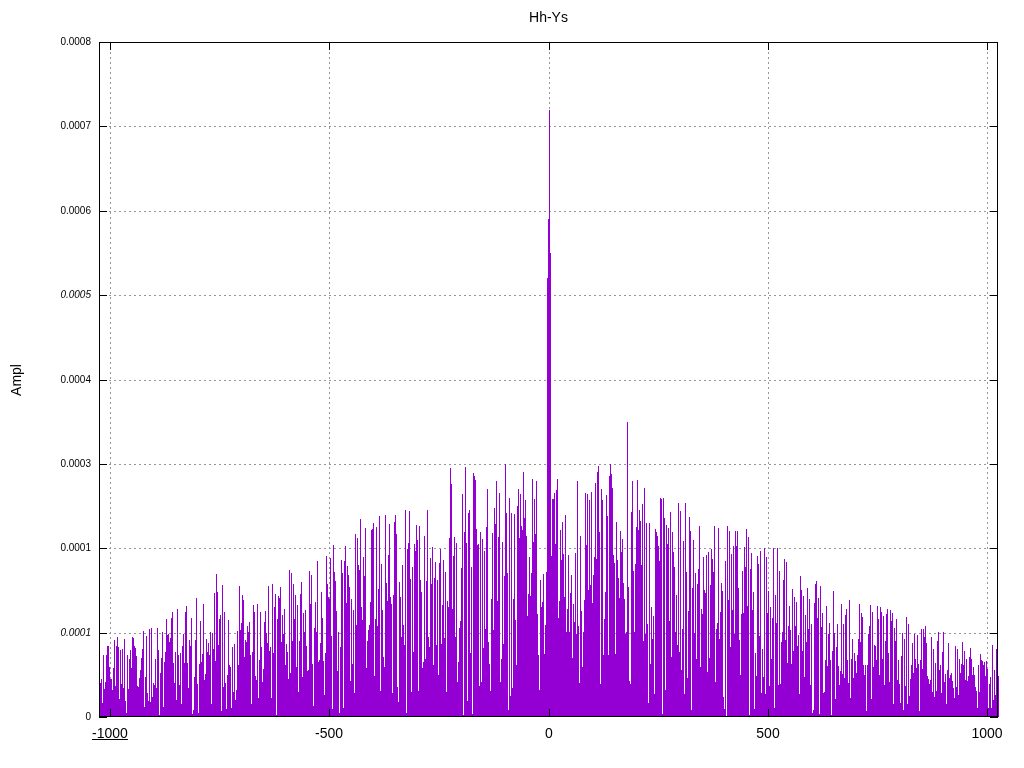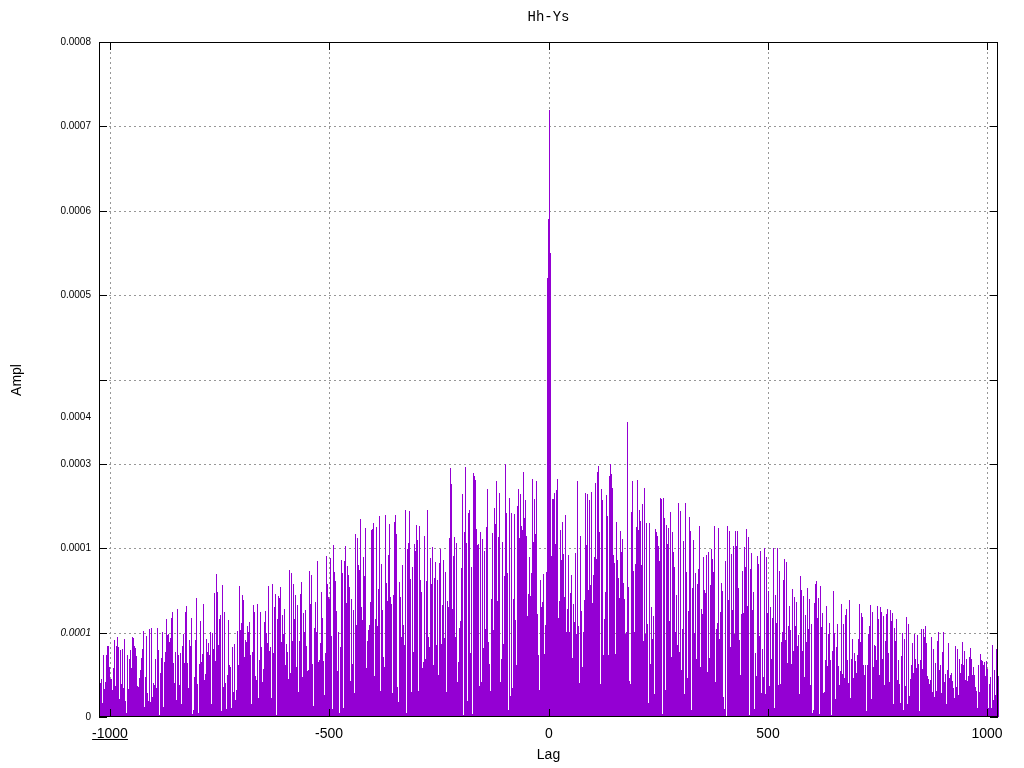--- a/index.html
+++ b/index.html
@@ -1,20 +1,20 @@
 <!DOCTYPE html>
 <html><head>
 <meta charset="utf-8">
 <style>
   html,body{margin:0;padding:0;background:#fff;}
   .screen{position:relative;width:1024px;height:768px;background:#ffffff;
           font-family:"Liberation Sans",sans-serif;color:#000;overflow:hidden;}
   .screen svg{position:absolute;left:0;top:0;}
   .chart-title{position:absolute;left:99px;top:9px;width:899px;text-align:center;
-               font-size:14px;color:#000;font-family:Liberation Mono, monospace;}
+               font-size:14px;color:#000;}
   .xlabel{position:absolute;left:99px;top:746px;width:899px;text-align:center;
           font-size:14px;color:#000;}
   .ylabel{position:absolute;left:-24px;top:372px;width:80px;height:16px;
           text-align:center;font-size:14px;transform:rotate(-90deg);color:#000;}
   .ytl{position:absolute;left:0;width:91px;text-align:right;font-size:10px;
        height:18px;line-height:18px;color:#000;}
   .xtl{position:absolute;width:90px;text-align:center;font-size:14px;
        height:18px;line-height:18px;color:#000;}
 </style>
 </head>
@@ -60,27 +60,26 @@
       <line x1="998" y1="295.5" x2="990" y2="295.5" stroke="#000000" stroke-width="1" shape-rendering="crispEdges"></line>
       <line x1="99" y1="211.5" x2="107" y2="211.5" stroke="#000000" stroke-width="1" shape-rendering="crispEdges"></line>
       <line x1="998" y1="211.5" x2="990" y2="211.5" stroke="#000000" stroke-width="1" shape-rendering="crispEdges"></line>
       <line x1="99" y1="126.5" x2="107" y2="126.5" stroke="#000000" stroke-width="1" shape-rendering="crispEdges"></line>
       <line x1="998" y1="126.5" x2="990" y2="126.5" stroke="#000000" stroke-width="1" shape-rendering="crispEdges"></line>
       <line x1="99" y1="42.5" x2="107" y2="42.5" stroke="#000000" stroke-width="1" shape-rendering="crispEdges"></line>
       <line x1="998" y1="42.5" x2="990" y2="42.5" stroke="#000000" stroke-width="1" shape-rendering="crispEdges"></line>
     </svg>
   <div class="chart-title">Hh-Ys</div>
   <div class="ylabel">Ampl</div>
-  <div class="xlabel">Lag</div>
 <div class="ytl" style="top: 708px;">0</div>
     <div class="ytl" style="top: 624px; font-style: italic;">0.0001</div>
     <div class="ytl" style="top: 539px;">0.0001</div>
     <div class="ytl" style="top: 455px;">0.0003</div>
-    <div class="ytl" style="top: 371px; margin-top: 37px;">0.0004</div>
-    <div class="ytl" style="top: 286px;">0.0005</div>
+    <div class="ytl" style="top: 371px;">0.0004</div>
+    <div class="ytl" style="top: 286px; font-style: italic;">0.0005</div>
     <div class="ytl" style="top: 202px; text-align: right;">0.0006</div>
     <div class="ytl" style="top: 117px;">0.0007</div>
     <div class="ytl" style="top: 33px;">0.0008</div>
     <div class="xtl" style="left: 65px; top: 724px; text-decoration: underline;">-1000</div>
     <div class="xtl" style="left: 284px; top: 724px;">-500</div>
     <div class="xtl" style="left: 504px; top: 724px;">0</div>
     <div class="xtl" style="left: 723px; top: 724px;">500</div>
     <div class="xtl" style="left: 942px; top: 724px;">1000</div>
   </div>
 

